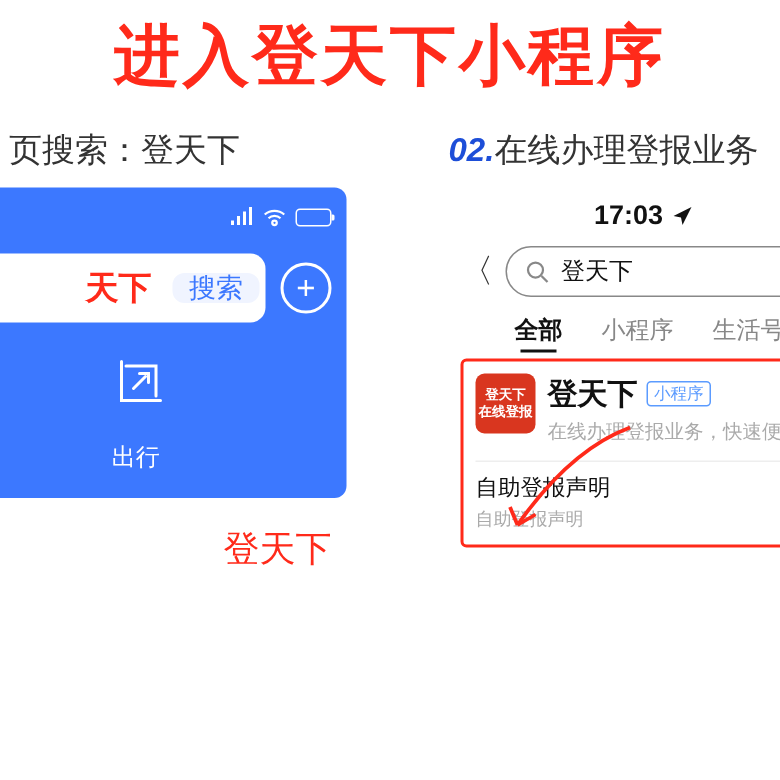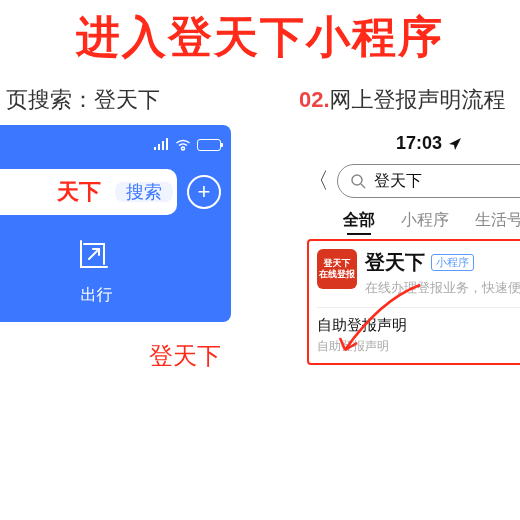--- a/index.html
+++ b/index.html
@@ -5,38 +5,38 @@
     * { margin: 0; padding: 0; box-sizing: border-box; }
     body { width: 520px; height: 520px; background: #fff; font-family: -apple-system, "PingFang SC", sans-serif; overflow: hidden; position: relative; }
     
     .banner { text-align: center; padding: 8px 0 18px; }
     .banner-title { color: #ff2a1a; font-size: 44px; font-weight: 700; letter-spacing: 2px; }
     
     .cols { display: flex; gap: 18px; padding: 0 6px; }
     .col { flex: 1; }
     
     .step-head { font-size: 22px; margin-bottom: 10px; white-space: nowrap; }
-    .step-num { color: #ef4444; font-weight: 700; }
+    .step-num { color: #1d4ed8; font-weight: 700; font-style: italic; }
     .step-txt { color: #333; }
     
     
     .phone-l { background: #3c78ff; border-radius: 8px; padding: 10px 10px 16px; color: #fff; position: relative; left: -50px; width: 275px; }
     .status-l { display: flex; gap: 6px; justify-content: flex-end; align-items: center; height: 20px; }
     .status-l svg { width: 16px; height: 14px; }
     .batt { width: 24px; height: 12px; border: 1.5px solid #fff; border-radius: 3px; position: relative; }
     .batt::after { content: ''; position: absolute; right: -3px; top: 3px; width: 2px; height: 4px; background: #fff; border-radius: 0 1px 1px 0; }
     
     .srch-row { display: flex; align-items: center; gap: 10px; margin: 14px 0 20px; }
     .srch-box { flex: 1; background: #fff; border-radius: 10px; display: flex; align-items: center; overflow: hidden; height: 46px; }
     .srch-in { flex: 1; padding: 0 14px; color: #ff2a1a; font-size: 22px; font-weight: 600; text-align: right; }
     .srch-btn { background: #f0f4ff; color: #3c78ff; width: 58px; height: 20px; margin-right: 4px; border-radius: 8px; display: flex; align-items: center; justify-content: center; font-size: 18px; }
     .plus-c { width: 34px; height: 34px; border: 2px solid #fff; border-radius: 50%; display: flex; align-items: center; justify-content: center; font-size: 22px; }
     
     .app-row { display: flex; justify-content: space-around; }
-    .app { display: flex; flex-direction: column; align-items: flex-end; gap: 12px; font-size: 16px; }
+    .app { display: flex; flex-direction: column; align-items: flex-start; gap: 22px; font-size: 16px; }
     .app-ic { width: 38px; height: 38px; display: flex; align-items: center; justify-content: center; }
     .app-ic svg { width: 36px; height: 36px; stroke: #fff; fill: none; stroke-width: 2; }
     
     .footer-l { color: #ff2a1a; font-size: 24px; margin-top: 18px; text-align: right; padding-right: 60px; }
     
     
     .phone-r { background: #fff; border-radius: 8px; padding: 8px 8px 4px; width: 260px; }
     .status-r { display: flex; align-items: center; font-size: 18px; font-weight: 600; gap: 6px; justify-content: center; color: #111; }
     .status-r svg { width: 14px; height: 14px; }
     
@@ -104,21 +104,21 @@
             </div>
           <span>出行</span>
         </div>
       </div>
     </div>
     <div class="footer-l">登天下</div>
   </div>
 
   <div class="col">
     <div class="step-head">
-      <span class="step-num">02.</span><span class="step-txt">网上登报声明流程</span>
+      <span class="step-num">02.</span><span class="step-txt">在线办理登报业务</span>
     </div>
     <div class="phone-r">
       <div class="status-r">
         <span>17:03</span>
         <svg viewBox="0 0 14 14">
             <path d="M1 7 L13 1 L7 13 L6 8 Z" fill="#111"></path>
           </svg>
       </div>
       <div class="srch-row-r">
         <div class="back">〈</div>

